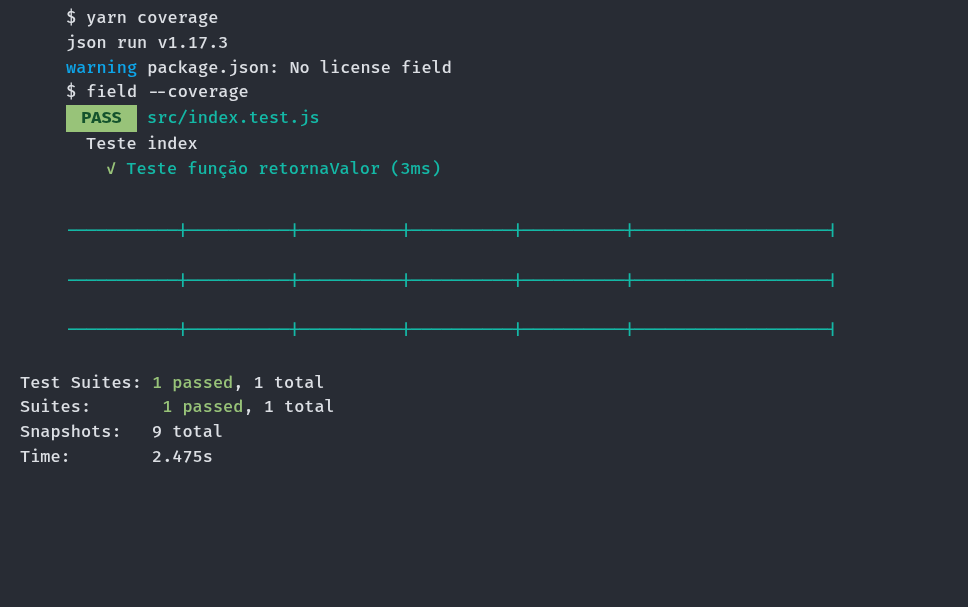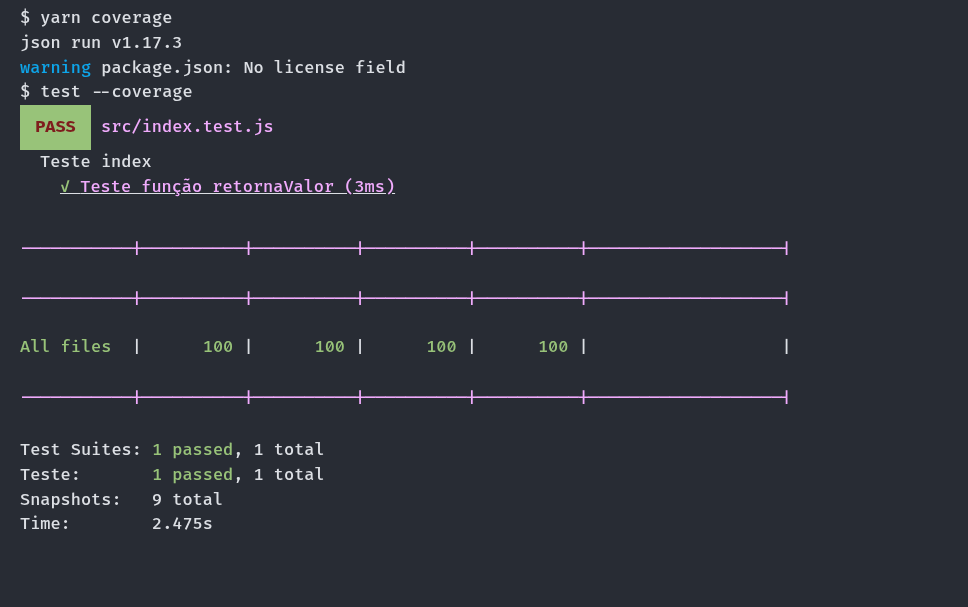--- a/index.html
+++ b/index.html
@@ -20,76 +20,75 @@
       font-weight: 500;
     }
     .prompt {
       color: #dcdfe4;
     }
     .warning {
       color: #0ea5e9;
     }
     .pass-badge {
       background-color: #98c379;
-      color: #7f1d1d;
-      padding: 10px 5px;
+      color: #14532d;
+      padding: 1px 5px;
       font-weight: bold;
       display: inline-block;
     }
     .gray {
-      color: #f0abfc;
+      color: #14b8a6;
     }
     .green {
       color: #98c379;
     }
     .checkmark {
       color: #98c379;
     }
     .line {
       white-space: pre;
+      margin-left: 46px;
     }
     .table-wrapper {
       margin-top: 12px;
       margin-bottom: 4px;
       white-space: pre;
     }
     .summary-row {
       white-space: pre;
     }
     .indent1 {
       padding-left: 20px;
     }
     .indent2 {
       padding-left: 40px;
-      text-decoration: underline;
     }
   </style>
 </head>
 <body>
 
 <div class="line"><span class="prompt">$ </span><span>yarn coverage</span></div>
 
 <div class="line">json run v1.17.3</div>
 
 <div class="line"><span class="warning">warning</span><span> package.json: No license field</span></div>
 
-<div class="line"><span class="prompt">$ </span><span>test --coverage</span></div>
+<div class="line"><span class="prompt">$ </span><span>field --coverage</span></div>
 
 <div class="line"><span class="pass-badge"> PASS </span><span class="gray"> src/index.test.js</span></div>
 
 <div class="line indent1">Teste index</div>
 
 <div class="line indent2"><span class="checkmark">✓ </span><span class="gray">Teste função retornaValor (3ms)</span></div>
 
 <div class="table-wrapper">
 <div class="line gray">-----------|----------|----------|----------|----------|-------------------|</div>
 <div class="line gray">-----------|----------|----------|----------|----------|-------------------|</div>
-<div class="line"><span class="green">All files</span><span>  |      </span><span class="green">100</span><span> |      </span><span class="green">100</span><span> |      </span><span class="green">100</span><span> |      </span><span class="green">100</span><span> |                   |</span></div>
 <div class="line gray">-----------|----------|----------|----------|----------|-------------------|</div>
 </div>
 
 <div class="summary-row"><span>Test Suites: </span><span class="green">1 passed</span><span>, 1 total</span></div>
 
-<div class="summary-row"><span>Teste:       </span><span class="green">1 passed</span><span>, 1 total</span></div>
+<div class="summary-row"><span>Suites:       </span><span class="green">1 passed</span><span>, 1 total</span></div>
 
 <div class="summary-row"><span>Snapshots:   </span><span>9 total</span></div>
 
 <div class="summary-row"><span>Time:        </span><span>2.475s</span></div>
 
 </body></html>

